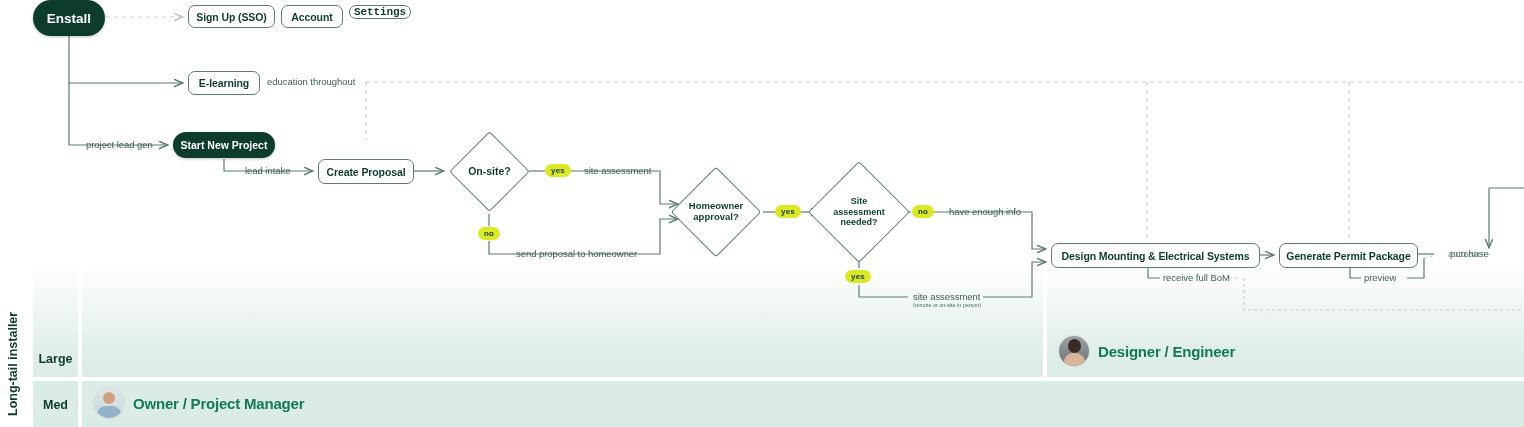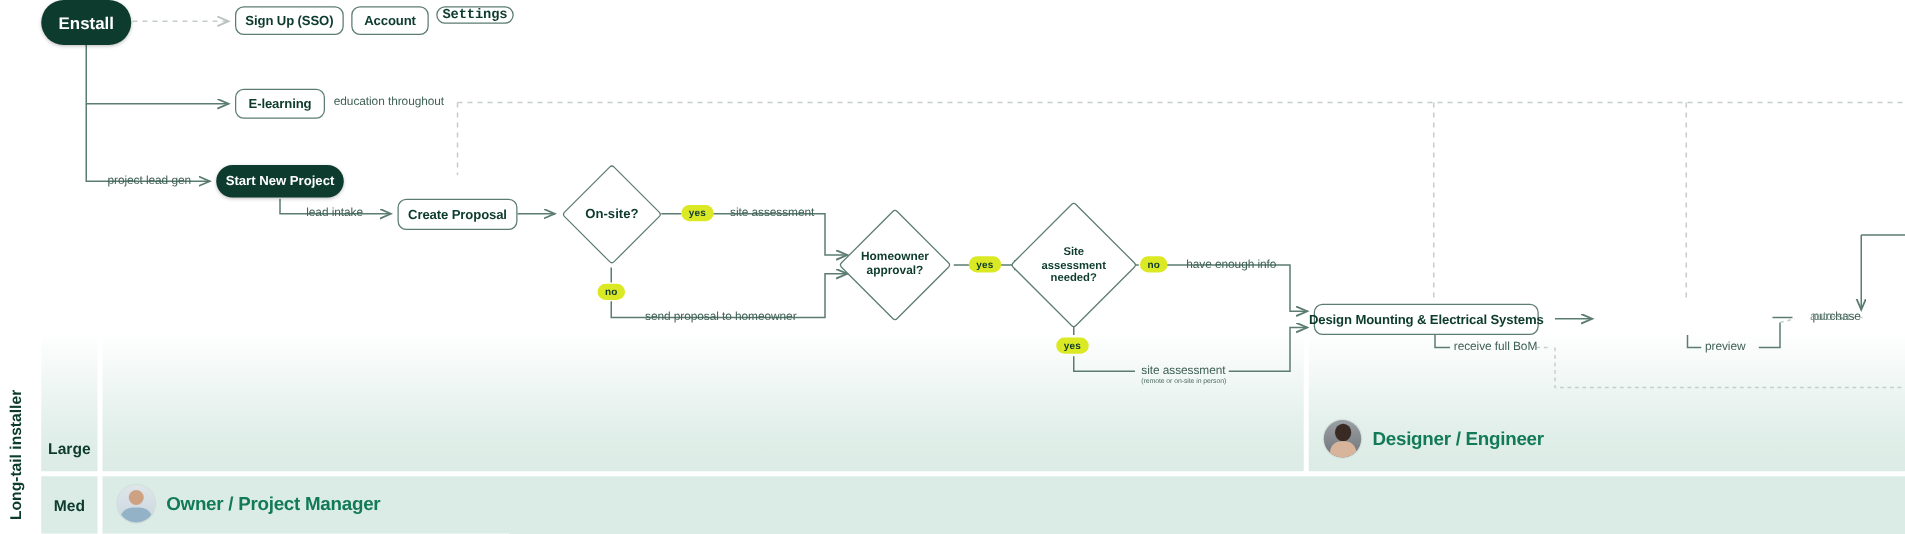--- a/index.html
+++ b/index.html
@@ -202,24 +202,27 @@
 
   <div class="diamond" style="left:823px;top:176px;width:72px;height:72px;font-size:9px;">
     <div class="dshape"></div>
     <div class="dtext">
       <span>Site</span><br>
       <span>assessment</span><br>
       <span>needed?</span>
     </div>
   </div>
 
-  <div class="node" style="left:1051px;top:243px;width:180px;height:25px;font-size:10.5px;">
+  <div class="node" style="left:1051px;top:243px;width:209px;height:25px;font-size:10.5px;">
     <span>Design Mounting &amp; Electrical Systems</span>
   </div>
 
+  <div class="node" style="left:1279px;top:243px;width:139px;height:25px;font-size:10.5px;">
+    <span>Generate Permit Package</span>
+  </div>
 
   <div class="badge" style="left:545px;top:164px;">
     <span>yes</span>
     </div>
   <div class="badge" style="left:478px;top:227px;">
     <span>no</span>
     </div>
   <div class="badge" style="left:775px;top:205px;">
     <span>yes</span>
     </div>

